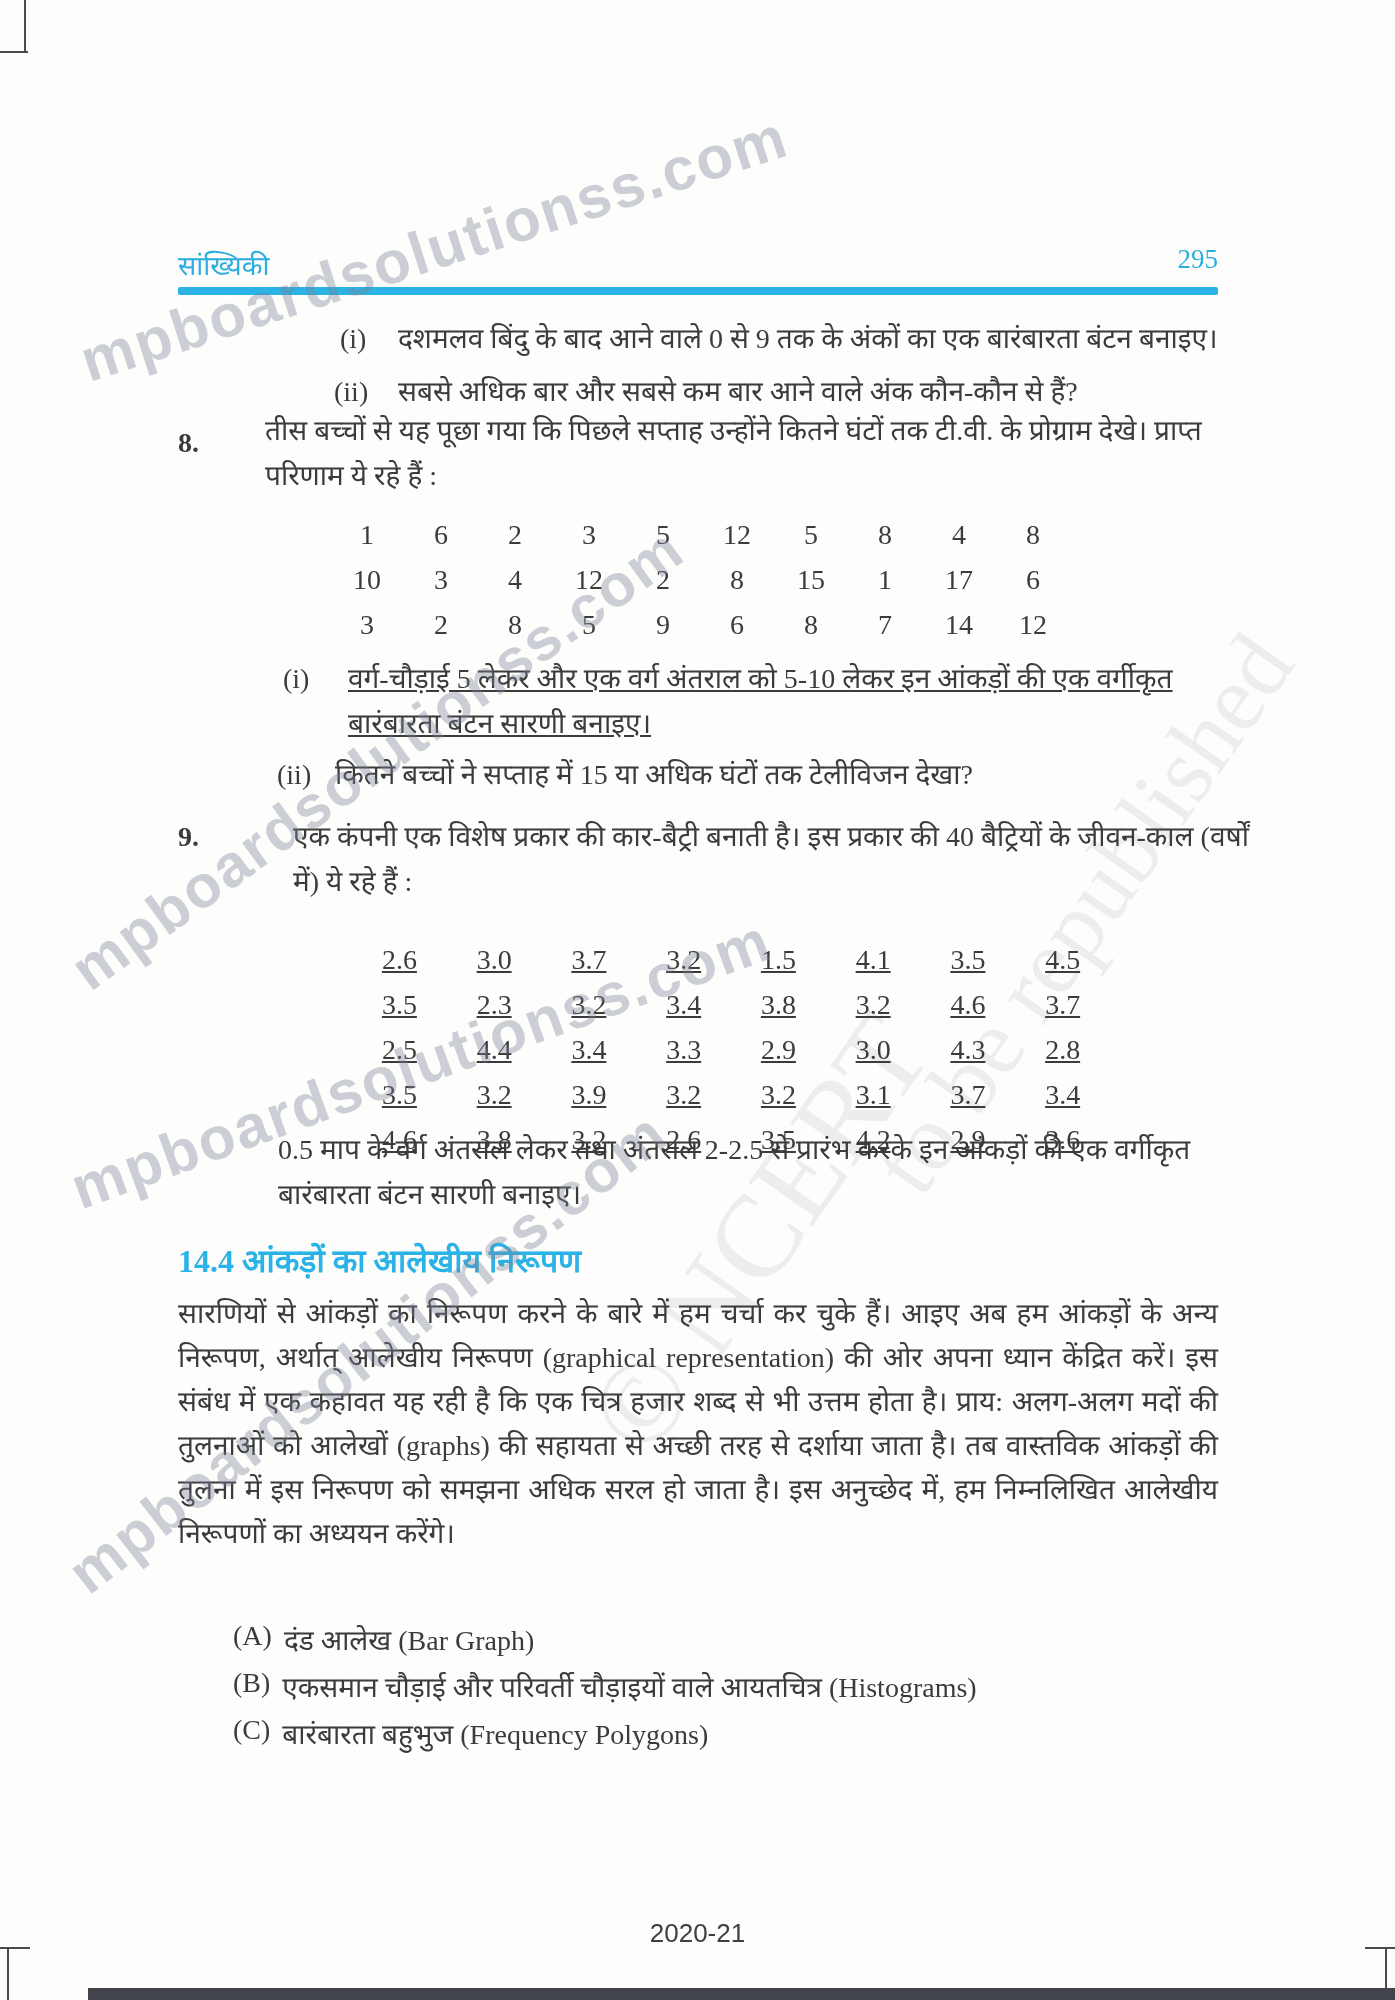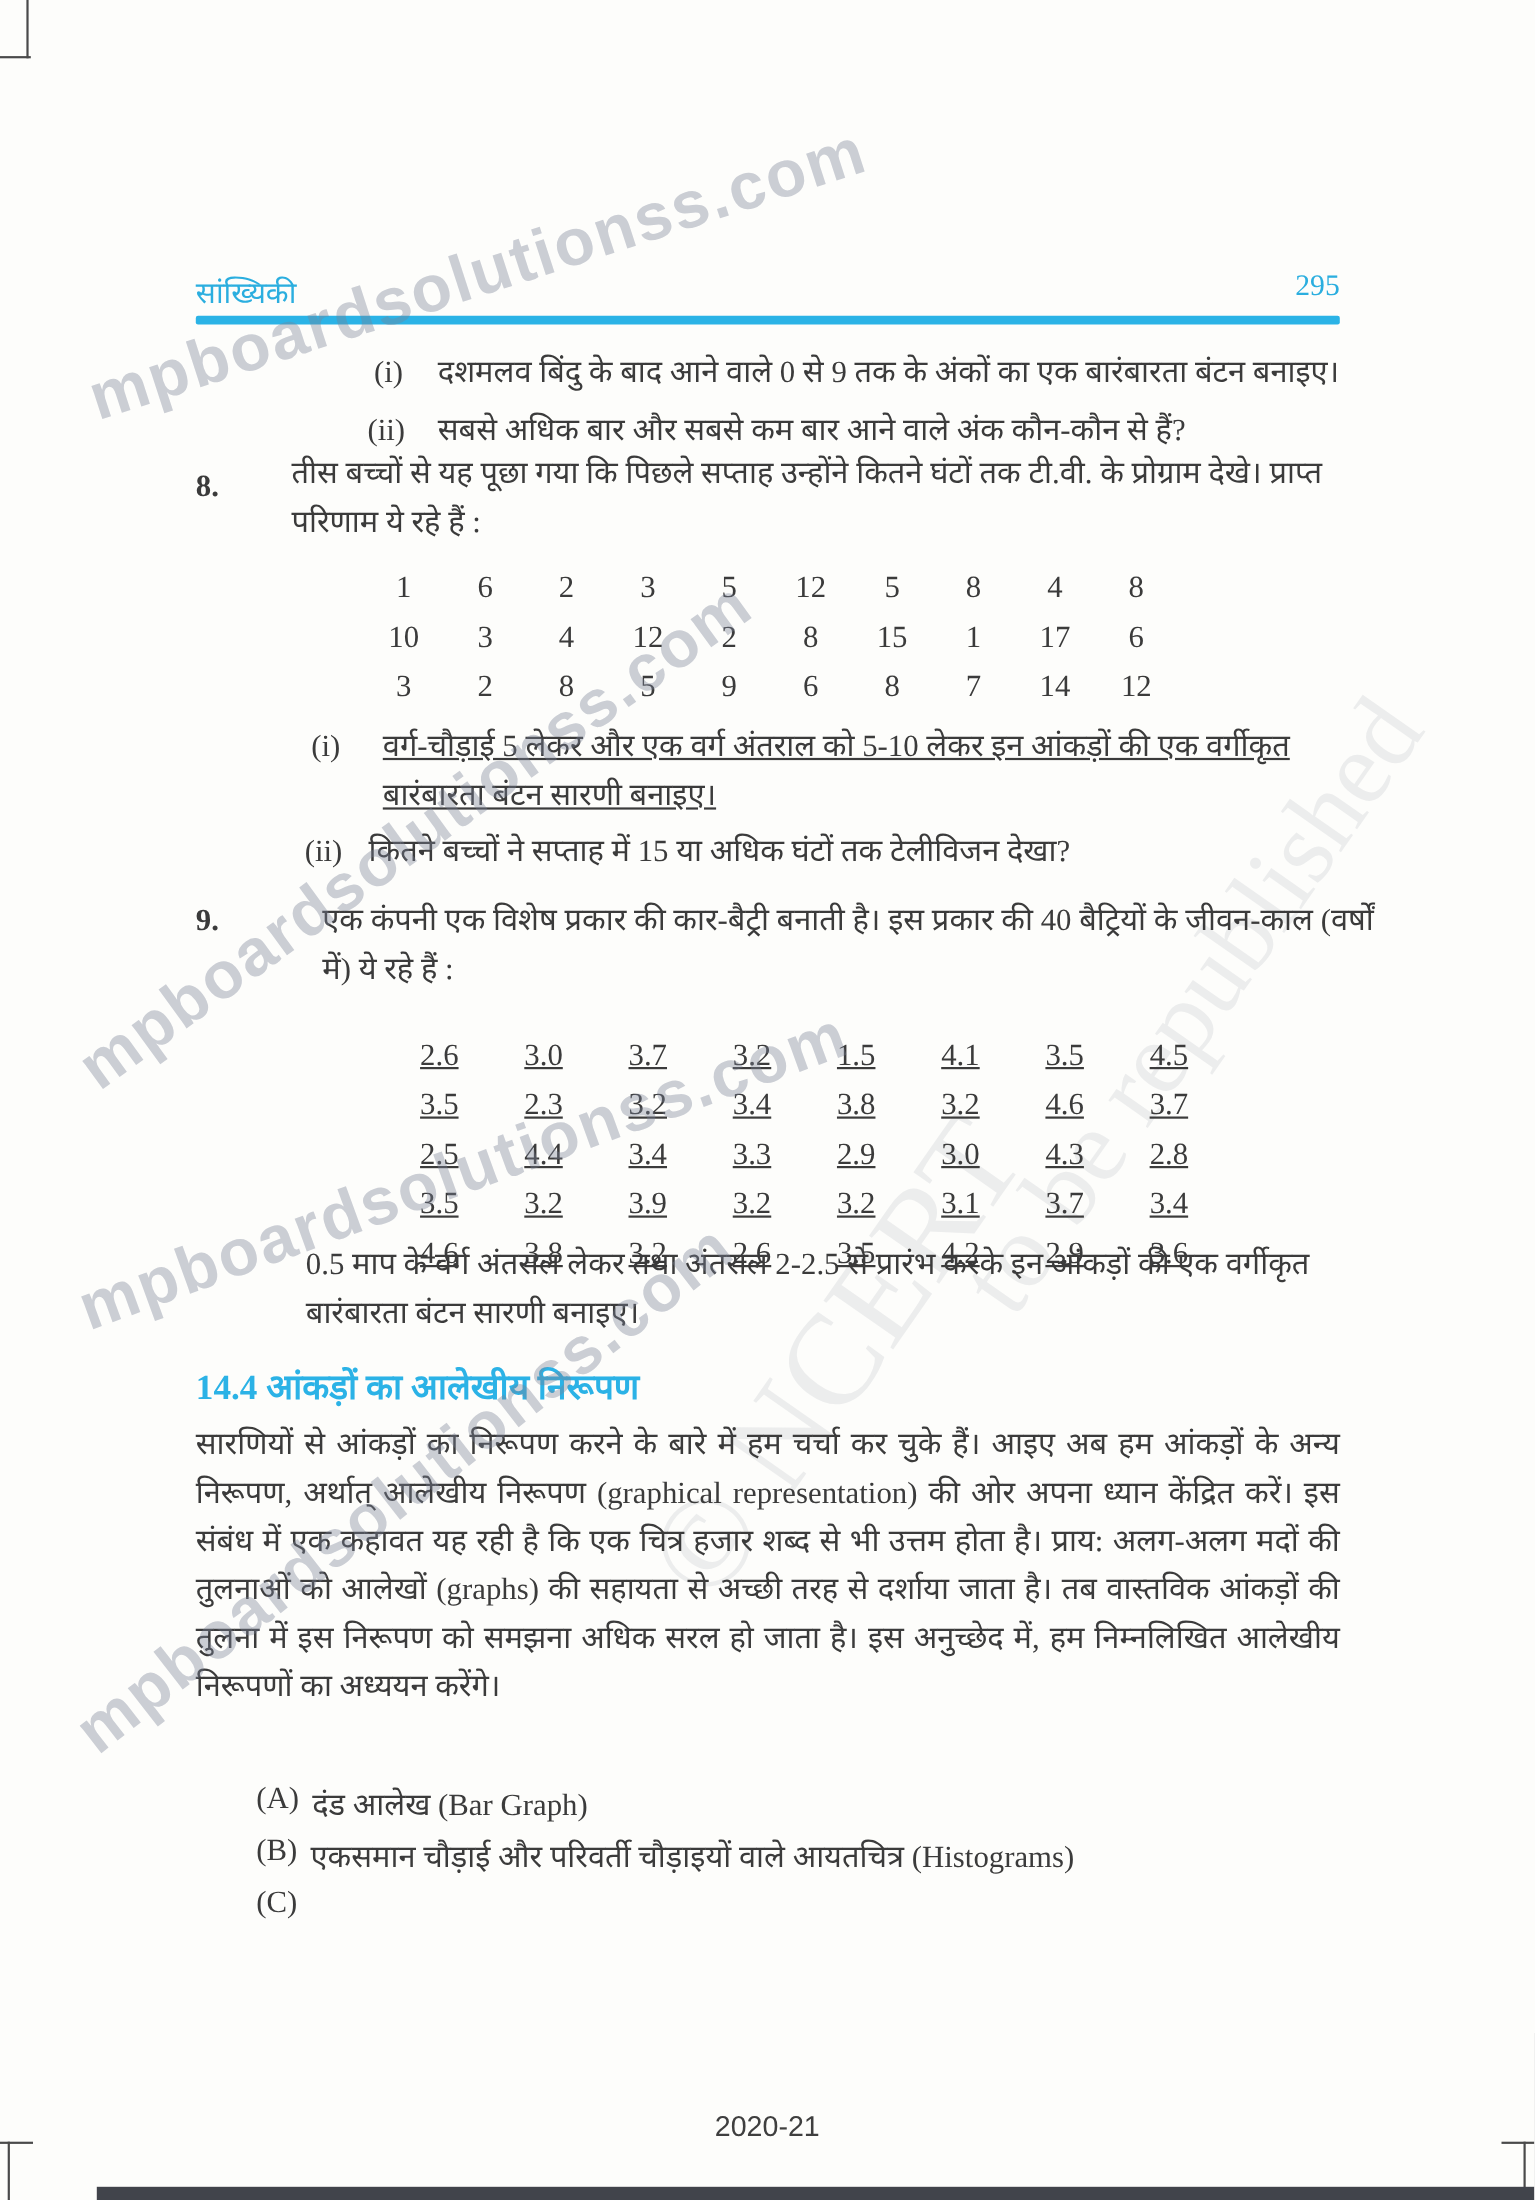--- a/index.html
+++ b/index.html
@@ -208,20 +208,21 @@
     <div class="list-item li-a">
       <span>(A)</span>
       <span>दंड आलेख (Bar Graph)</span>
     </div>
     <div class="list-item li-b">
       <span>(B)</span>
       <span>एकसमान चौड़ाई और परिवर्ती चौड़ाइयों वाले आयतचित्र (Histograms)</span>
     </div>
     <div class="list-item li-c">
       <span>(C)</span>
+      <span>बारंबारता बहुभुज (Frequency Polygons)</span>
     </div>
 
     <div class="footer-year">2020-21</div>
   </div>
 
   <div class="wm wm1">mpboardsolutionss.com</div>
   <div class="wm wm2">mpboardsolutionss.com</div>
   <div class="wm wm3">mpboardsolutionss.com</div>
   <div class="wm wm4">mpboardsolutionss.com</div>
 

